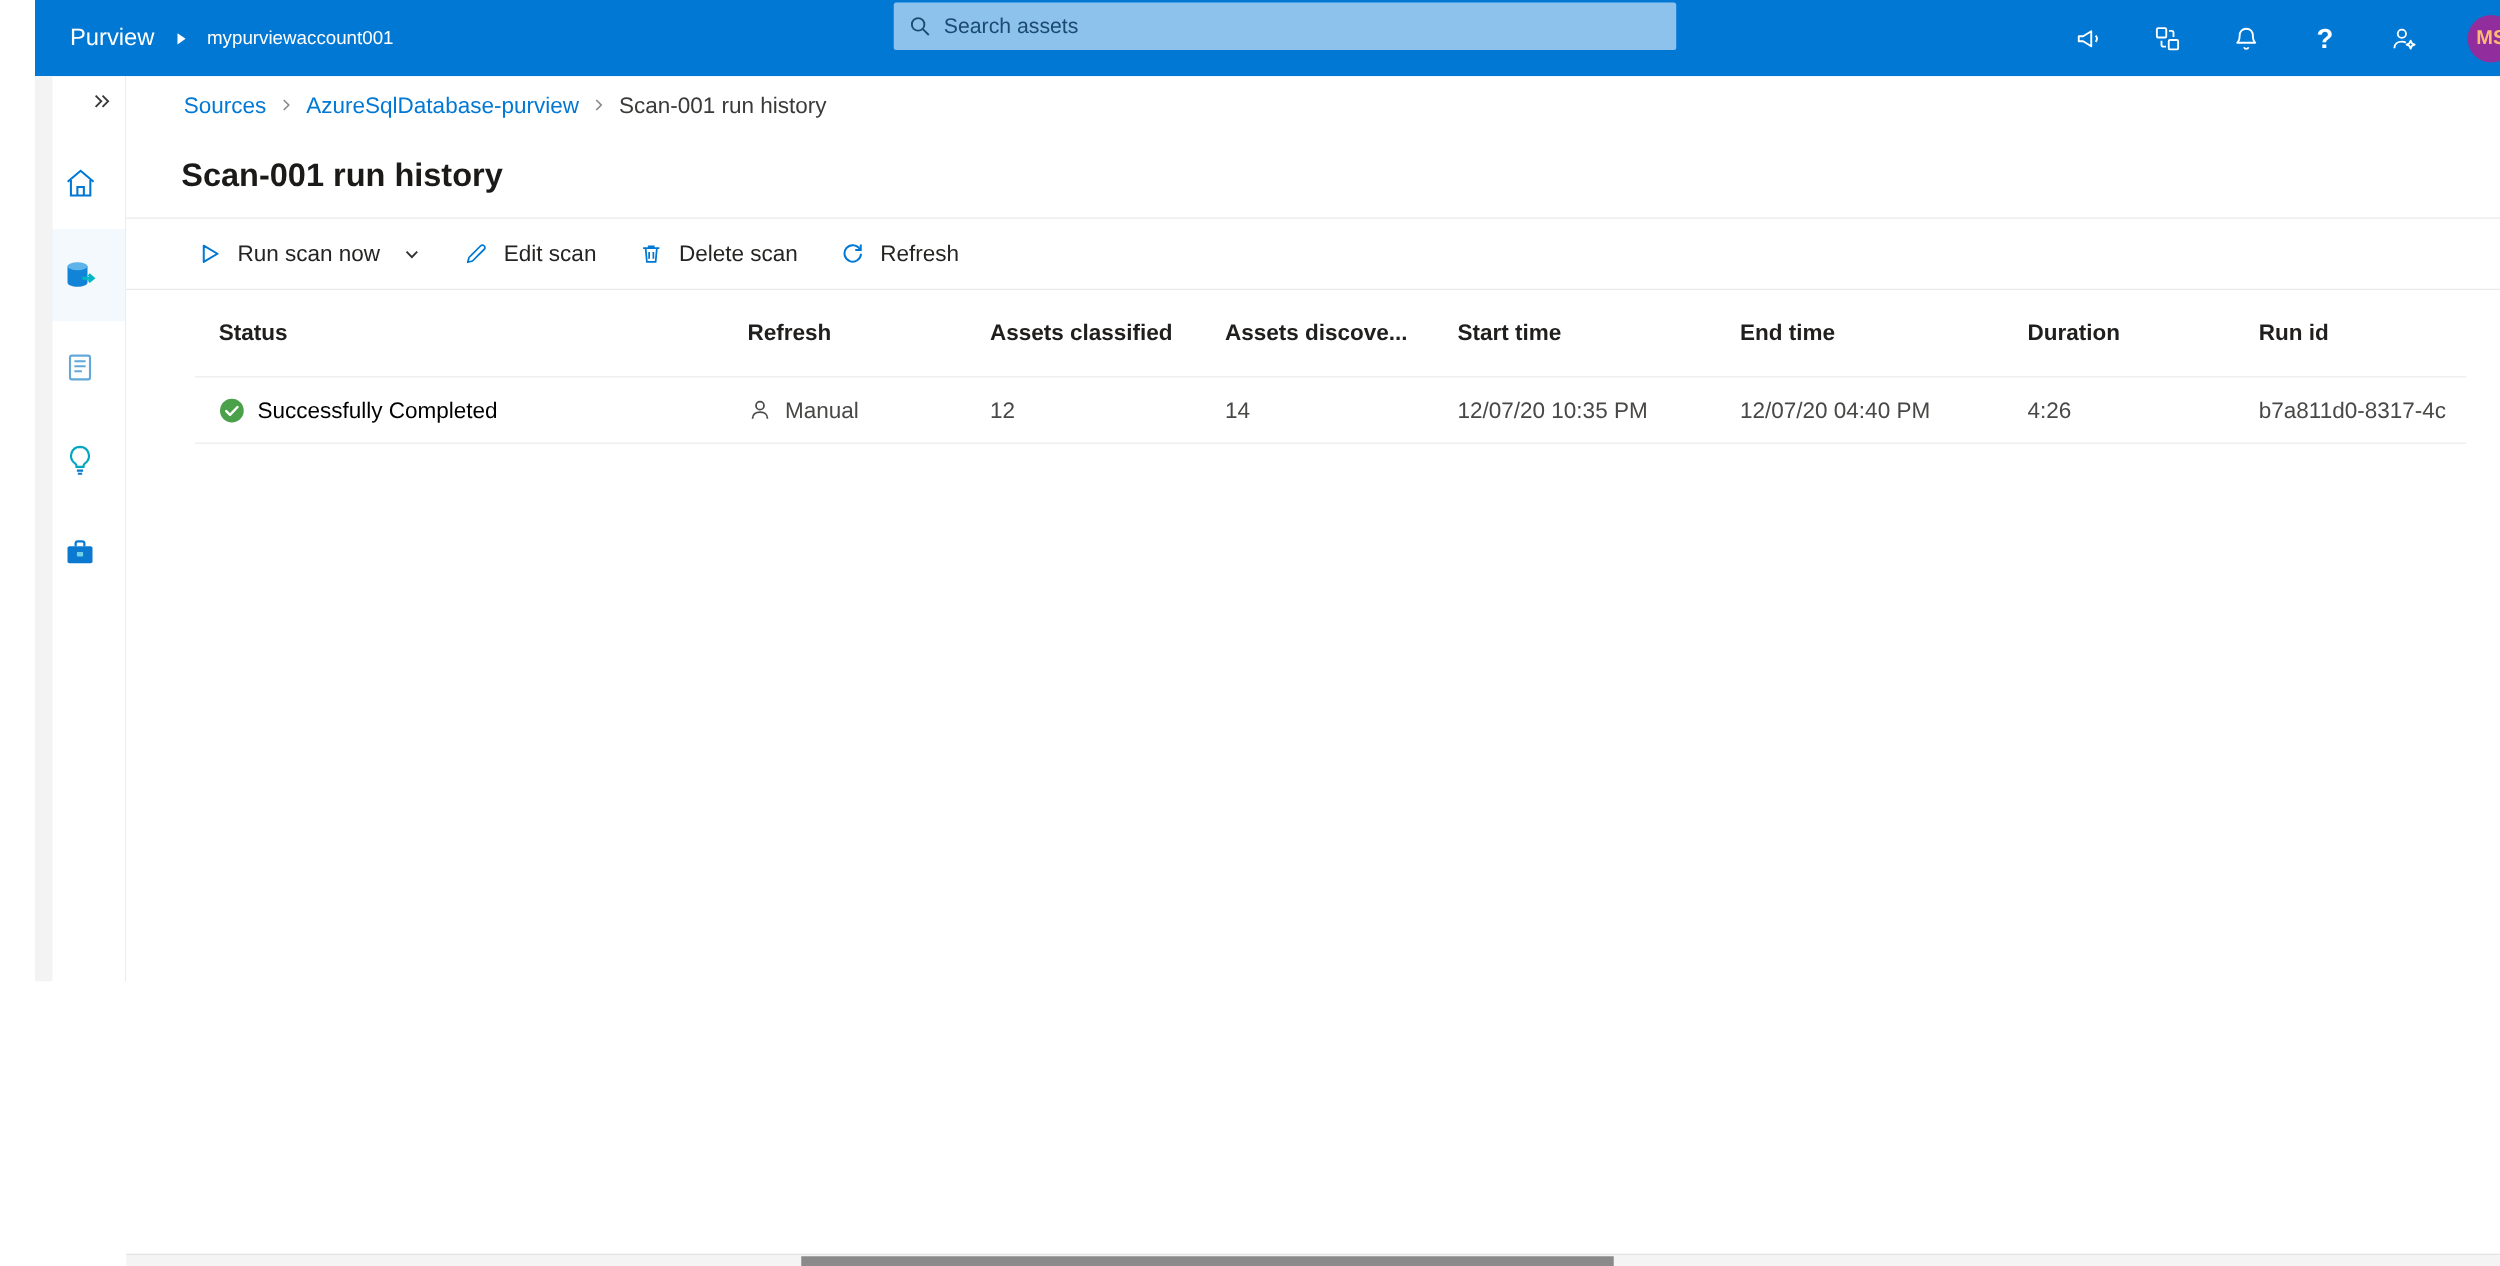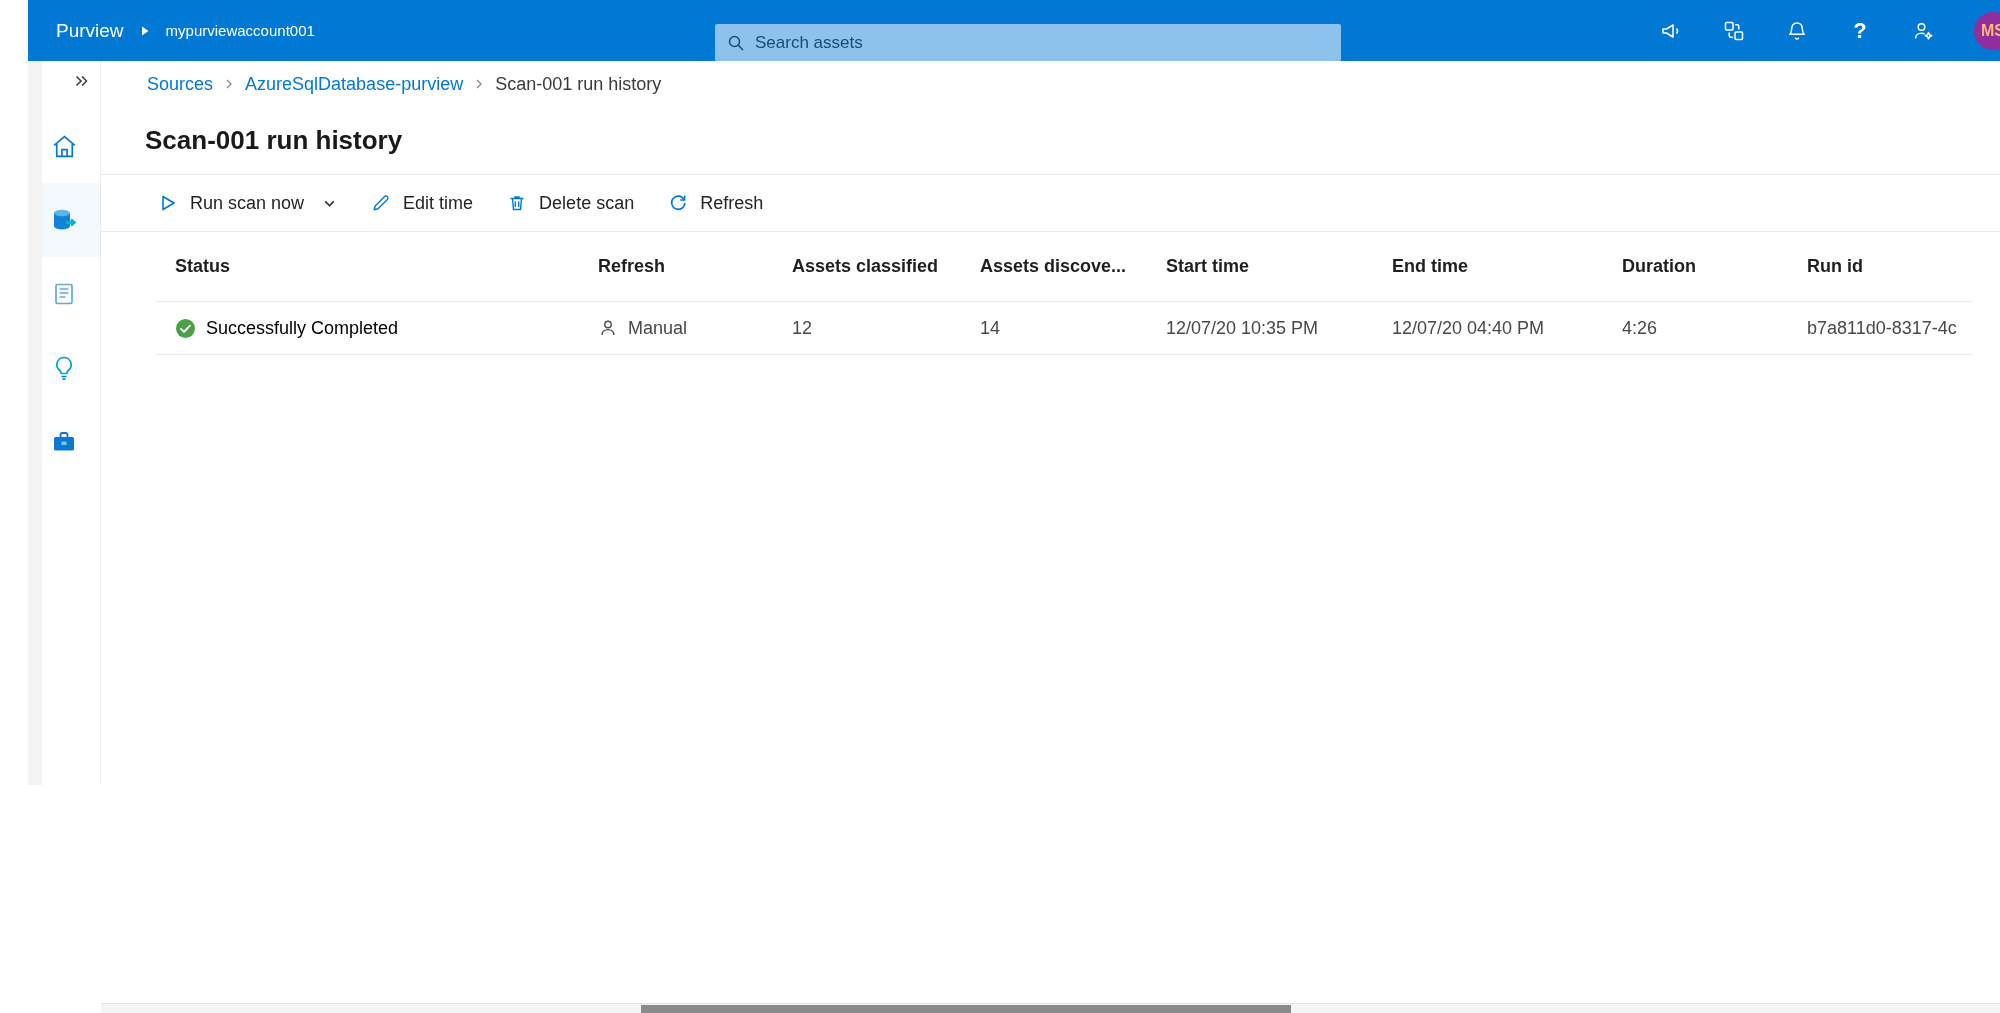--- a/index.html
+++ b/index.html
@@ -7,21 +7,21 @@
               font-family:"Liberation Sans","DejaVu Sans",sans-serif; }
   .screen { width:2000px; height:1013px; position:relative; background:#fff;margin-left:28px; }
 
   
   .topbar { height:61px; background:#0078d4; display:flex; align-items:center;
             position:relative; color:#fff; padding:0 16px 0 28px; }
   .topbar-left { display:flex; align-items:center; }
   .brand { font-size:19px; cursor:pointer; }
   .caret { margin:0 16px; display:flex; }
   .account { font-size:15px; font-weight:400; cursor:pointer; }
-  .searchbox { position:absolute; left:50%; top:24px; transform:translateX(-50%);
+  .searchbox { position:absolute; left:50%; top:2px; transform:translateX(-50%);
                width:626px; height:38px; background:#8cc2ec; border-radius:2px;
                display:flex; align-items:center; padding:0 12px; }
   .searchbox svg { flex:0 0 auto; margin-right:10px; }
   .searchbox input { flex:1; background:transparent; border:none; outline:none;
                      font-family:inherit; font-size:17px; color:#12365a; }
   .searchbox input::placeholder { color:#1b4a73; opacity:1; }
   .topbar-right { position:absolute; right:16px; top:0; height:61px;
                   display:flex; align-items:center; gap:39px; }
   .tb-icon { width:24px; height:24px; display:flex; align-items:center;
              justify-content:center; cursor:pointer; }
@@ -219,21 +219,21 @@
           <span class="chev">
             <svg width="15" height="15" viewBox="0 0 14 14" fill="none" stroke="#323130" stroke-width="1.4">
                 <path d="M3 5 L7 9 L11 5"></path>
               </svg>
           </span>
         </button>
         <button class="cmd">
           <svg width="20" height="20" viewBox="0 0 20 20">
             <path d="M3.2 16.8 L4.2 13 L13.6 3.6 a1.8 1.8 0 0 1 2.6 0 l0.2 0.2 a1.8 1.8 0 0 1 0 2.6 L7 15.8 L3.2 16.8 Z" fill="none" stroke="#0078d4" stroke-width="1.4" stroke-linejoin="round"></path>
           </svg>
-          <span>Edit time</span>
+          <span>Edit scan</span>
         </button>
         <button class="cmd">
           <svg width="20" height="20" viewBox="0 0 20 20" fill="none" stroke="#0078d4" stroke-width="1.4">
             <path d="M3.5 5.5 h13 M8 5.5 V4 h4 v1.5 M5.5 5.5 l1 11 h7 l1 -11 M8.3 8.5 v5.5 M11.7 8.5 v5.5"></path>
           </svg>
           <span>Delete scan</span>
         </button>
         <button class="cmd">
           <svg width="20" height="20" viewBox="0 0 20 20" fill="none" stroke="#0078d4" stroke-width="1.6">
             <path d="M15.8 6.2 A6.6 6.6 0 1 0 16.8 10"></path>

